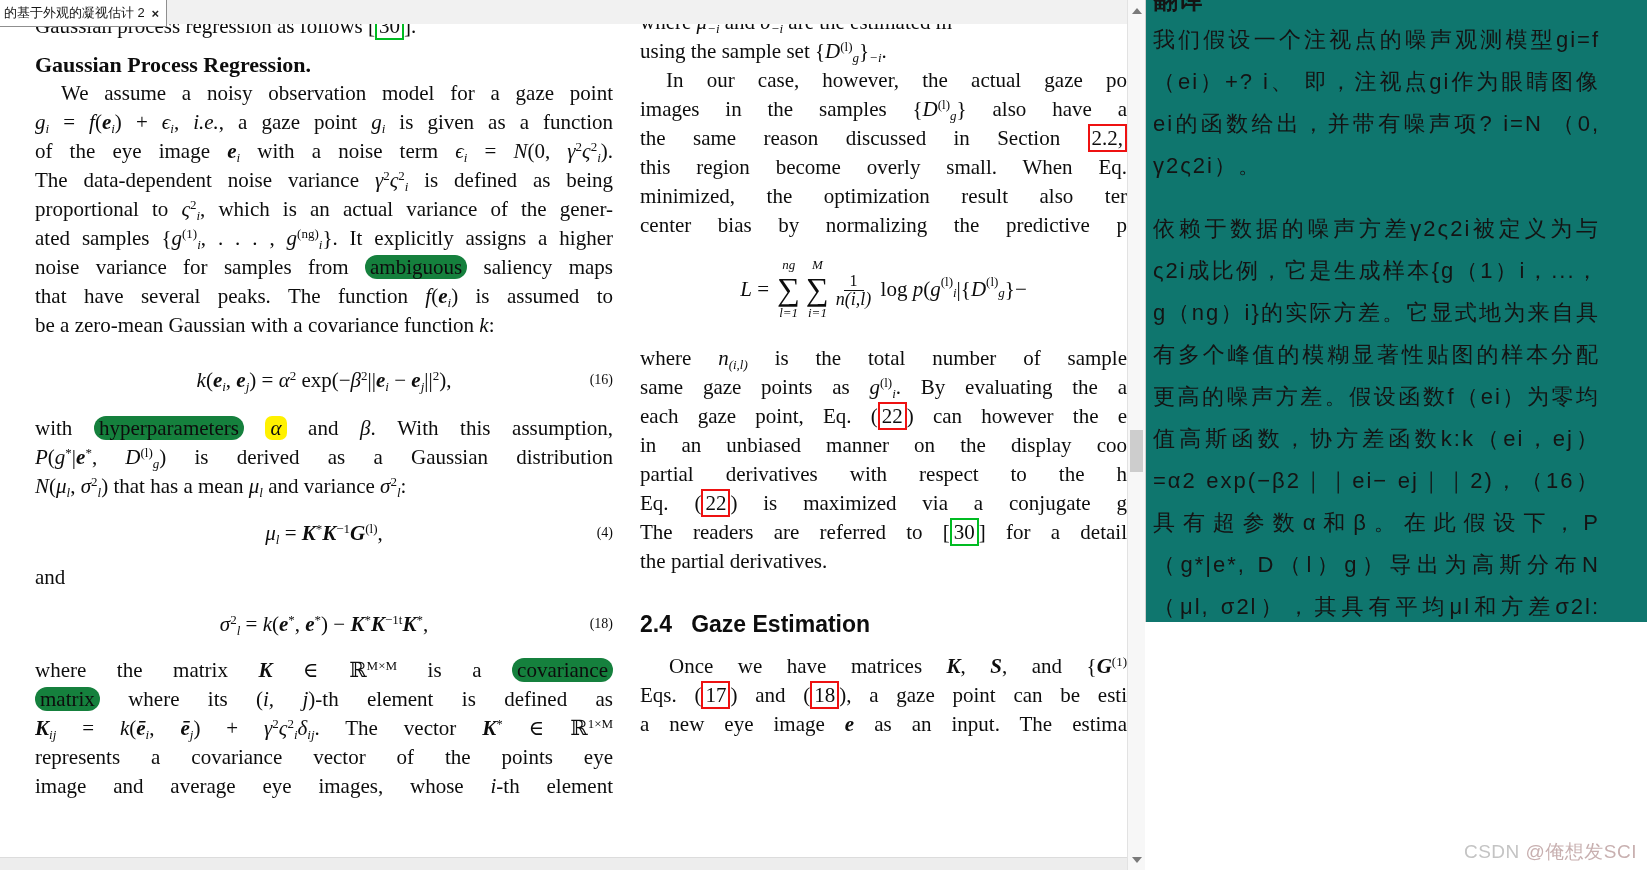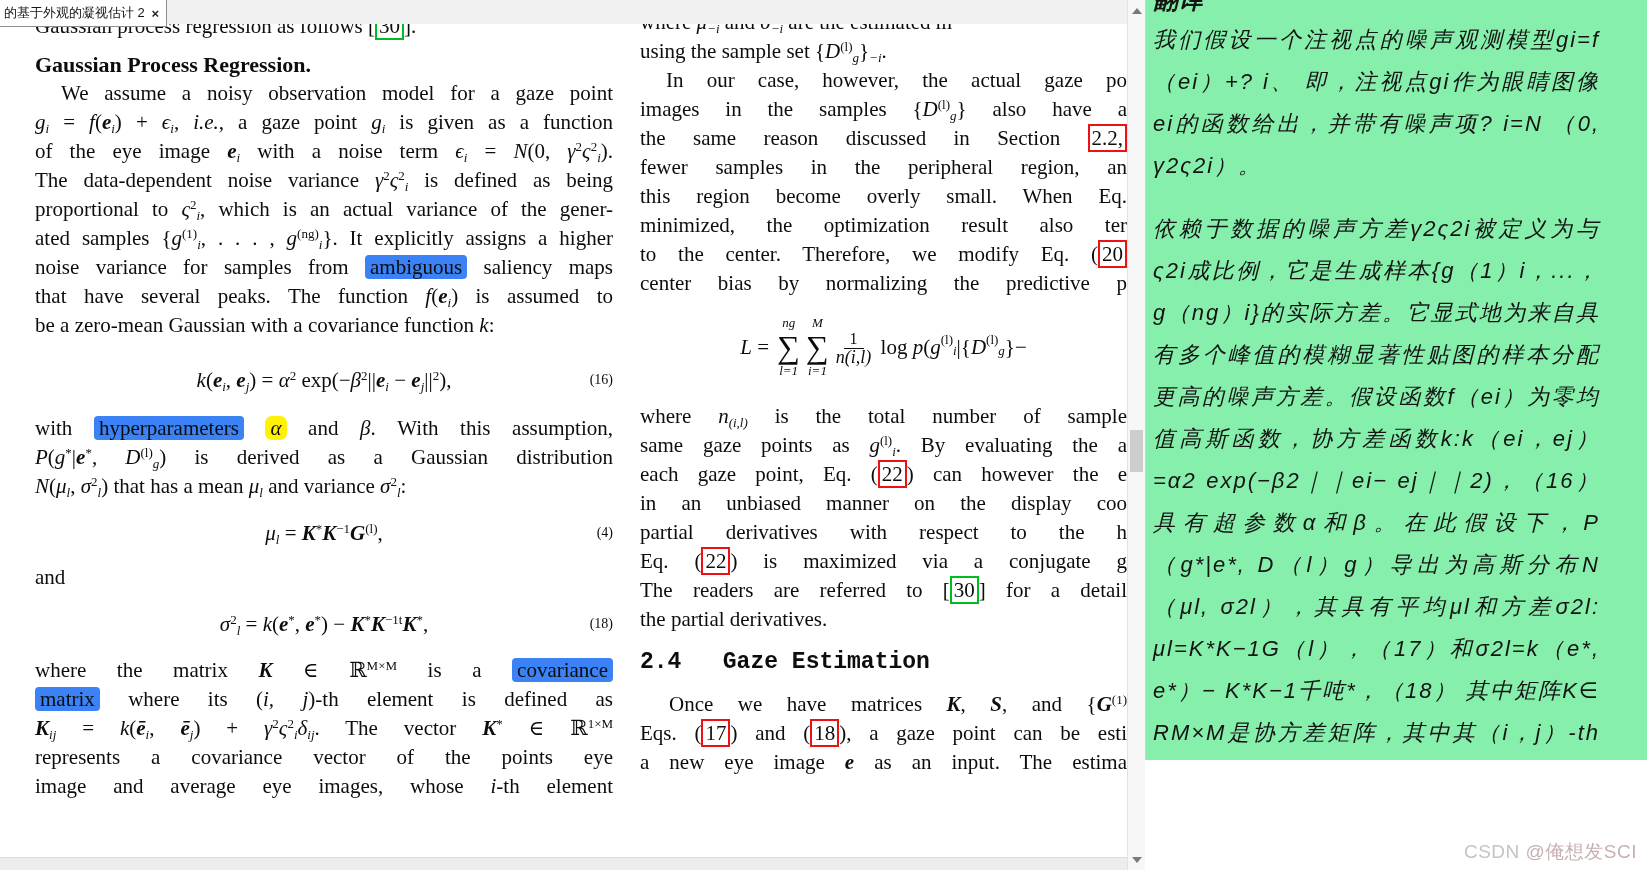--- a/index.html
+++ b/index.html
@@ -24,21 +24,21 @@
   .pline.eq.tall{height:78px;align-items:center;}
   .pline.headline{font-weight:bold;font-size:22px;}
   .pline.sansline{font-family:"Liberation Sans",sans-serif;font-weight:bold;font-size:23px;height:32px;line-height:32px;}
   .eqnum{position:absolute;right:0;top:0;height:100%;display:flex;align-items:center;font-size:14px;}
   .sg-p{}
   .sg-i{font-style:italic;}
   .sg-b{font-weight:bold;}
   .sg-bi{font-weight:bold;font-style:italic;}
   .sg-sup{font-size:13px;position:relative;top:-7px;}
   .sg-subi{font-size:13px;position:relative;top:4px;font-style:italic;}
-  .sg-hl{background:#3b82f6;border-radius:4px;padding:0 5px;}
+  .sg-hl{background:#15803d;border-radius:12px;padding:0 5px;}
   .sg-hli{background:#fff100;border-radius:7px;padding:0 5px;font-style:italic;}
   .sg-rb{border:2px solid #ee1111;padding:0 2px;}
   .sg-gb{border:2px solid #00bb22;padding:0 2px;}
   .stack{display:inline-flex;flex-direction:column;align-items:center;margin:0 3px;align-self:center;}
   .st-top,.st-bot{font-size:13px;font-style:italic;line-height:14px;}
   .st-mid{font-size:32px;line-height:34px;font-style:normal;}
   .frac{display:inline-flex;flex-direction:column;align-items:center;margin:0 4px;align-self:center;}
   .fr-top{font-size:16px;line-height:18px;padding:0 6px;border-bottom:1.5px solid #111;}
   .fr-bot{font-size:18px;line-height:16px;font-style:italic;}
   
@@ -47,23 +47,23 @@
   .sb-btn{position:absolute;left:0;width:17px;height:17px;display:flex;align-items:center;justify-content:center;}
   .sb-up{top:2px;}
   .sb-down{bottom:2px;}
   .arr{width:0;height:0;border-left:5px solid transparent;border-right:5px solid transparent;}
   .arr.up{border-bottom:6px solid #7a7a7a;}
   .arr.down{border-top:6px solid #7a7a7a;}
   .sb-thumb{position:absolute;left:2px;width:13px;top:430px;height:42px;background:#cdcdcd;}
   .bottom-strip{position:absolute;left:0;top:857px;width:1127px;height:13px;background:#ededed;
                 border-top:1px solid #dcdcdc;z-index:5;}
   
-  .trans-panel{position:absolute;left:1145px;top:0;width:502px;height:760px;background:#86efac;
+  .trans-panel{position:absolute;left:1145px;top:0;width:502px;height:622px;background:#0f766e;
                border-left:1px solid #cfcfcf;z-index:9;overflow:hidden;
-               font-family:"Liberation Sans","DejaVu Sans",sans-serif;color:#141414;font-style:italic;}
+               font-family:"Liberation Sans","DejaVu Sans",sans-serif;color:#141414;}
   .zh-head{margin:-16px 0 0 7px;font-size:25px;font-weight:bold;line-height:30px;}
   .zh-p{margin:0 0 0 7px;width:447px;font-size:22px;line-height:42px;letter-spacing:2px;
         text-align:justify;}
   .zh-p.first{margin-top:5px;}
   .zh-p.second{margin-top:21px;}
   .watermark{position:absolute;right:10px;bottom:5px;font-size:19px;letter-spacing:0.5px;z-index:10;
              font-family:"Liberation Sans","DejaVu Sans",sans-serif;}
   .wm-a{color:#c4c4c4;}
   .wm-b{color:#c8b0b0;}
 </style>
@@ -97,35 +97,33 @@
         <div class="pline just"><span class="sg-bi">K</span><span class="sg-subi">ij</span><span class="sg-p"> = </span><span class="sg-i">k</span><span class="sg-p">(</span><span class="sg-bi">ē</span><span class="sg-subi">i</span><span class="sg-p">, </span><span class="sg-bi">ē</span><span class="sg-subi">j</span><span class="sg-p">) + </span><span class="sg-i">γ</span><span class="sg-sup">2</span><span class="sg-i">ς</span><span class="sg-sup">2</span><span class="sg-subi">i</span><span class="sg-i">δ</span><span class="sg-subi">ij</span><span class="sg-p">. The vector </span><span class="sg-bi">K</span><span class="sg-sup">*</span><span class="sg-p"> ∈ </span><span class="sg-p">ℝ</span><span class="sg-sup">1×M</span></div>
         <div class="pline just"><span class="sg-p">represents a covariance vector of the points eye</span></div>
         <div class="pline just"><span class="sg-p">image and average eye images, whose </span><span class="sg-i">i</span><span class="sg-p">-th element</span></div>
       </div>
     <div class="col" id="col-mid">
         <div class="pline"><span class="sg-p">where </span><span class="sg-i">μ</span><span class="sg-subi">−i</span><span class="sg-p"> and </span><span class="sg-i">σ</span><span class="sg-subi">−i</span><span class="sg-p"> are the estimated m</span></div>
         <div class="pline"><span class="sg-p">using the sample set {</span><span class="sg-i">D</span><span class="sg-sup">(l)</span><span class="sg-subi">g</span><span class="sg-p">}</span><span class="sg-subi">−i</span><span class="sg-p">.</span></div>
         <div class="pline just" style="text-indent: 26px;"><span class="sg-p">In our case, however, the actual gaze po</span></div>
         <div class="pline just"><span class="sg-p">images in the samples {</span><span class="sg-i">D</span><span class="sg-sup">(l)</span><span class="sg-subi">g</span><span class="sg-p">} also have a</span></div>
         <div class="pline just"><span class="sg-p">the same reason discussed in Section </span><span class="sg-rb">2.2,</span></div>
-        <div class="pline just"><span class="sg-p">fewer samples in the peripheral region, an</span></div>
         <div class="pline just"><span class="sg-p">this region become overly small. When Eq.</span></div>
         <div class="pline just"><span class="sg-p">minimized, the optimization result also ter</span></div>
-        <div class="pline just"><span class="sg-p">to the center. Therefore, we modify Eq. (</span><span class="sg-rb">20</span></div>
         <div class="pline just"><span class="sg-p">center bias by normalizing the predictive p</span></div>
         <div class="pline eq tall" style="margin-top: 10px;"><span class="sg-i">L</span><span class="sg-p"> = </span><span class="stack"><span class="st-top">ng</span><span class="st-mid">∑</span><span class="st-bot">l=1</span></span><span class="stack"><span class="st-top">M</span><span class="st-mid">∑</span><span class="st-bot">i=1</span></span><span class="frac"><span class="fr-top">1</span><span class="fr-bot">n(i,l)</span></span><span class="sg-p"> log </span><span class="sg-i">p</span><span class="sg-p">(</span><span class="sg-i">g</span><span class="sg-sup">(l)</span><span class="sg-subi">i</span><span class="sg-p">|{</span><span class="sg-i">D</span><span class="sg-sup">(l)</span><span class="sg-subi">g</span><span class="sg-p">}−</span></div>
         <div class="pline just" style="margin-top: 16px;"><span class="sg-p">where </span><span class="sg-i">n</span><span class="sg-subi">(i,l)</span><span class="sg-p"> is the total number of sample</span></div>
         <div class="pline just"><span class="sg-p">same gaze points as </span><span class="sg-i">g</span><span class="sg-sup">(l)</span><span class="sg-subi">i</span><span class="sg-p">. By evaluating the a</span></div>
         <div class="pline just"><span class="sg-p">each gaze point, Eq. (</span><span class="sg-rb">22</span><span class="sg-p">) can however the e</span></div>
         <div class="pline just"><span class="sg-p">in an unbiased manner on the display coo</span></div>
         <div class="pline just"><span class="sg-p">partial derivatives with respect to the h</span></div>
         <div class="pline just"><span class="sg-p">Eq. (</span><span class="sg-rb">22</span><span class="sg-p">) is maximized via a conjugate g</span></div>
         <div class="pline just"><span class="sg-p">The readers are referred to [</span><span class="sg-gb">30</span><span class="sg-p">] for a detail</span></div>
         <div class="pline"><span class="sg-p">the partial derivatives.</span></div>
-        <div class="pline sansline" style="margin-top: 12px; font-family: Liberation Mono, monospace;"><span class="sg-p">2.4   Gaze Estimation</span></div>
+        <div class="pline sansline" style="margin-top: 32px;"><span class="sg-p">2.4   Gaze Estimation</span></div>
         <div class="pline just" style="margin-top: 12px; margin-left: 29px;"><span class="sg-p">Once we have matrices </span><span class="sg-bi">K</span><span class="sg-p">, </span><span class="sg-bi">S</span><span class="sg-p">, and {</span><span class="sg-bi">G</span><span class="sg-sup">(1)</span></div>
         <div class="pline just"><span class="sg-p">Eqs. (</span><span class="sg-rb">17</span><span class="sg-p">) and (</span><span class="sg-rb">18</span><span class="sg-p">), a gaze point can be esti</span></div>
         <div class="pline just"><span class="sg-p">a new eye image </span><span class="sg-bi">e</span><span class="sg-p"> as an input. The estima</span></div>
       </div>
   </div>
 
   <div class="top-strip"></div>
 
   <div class="doc-tab">
     <span class="t-title">的基于外观的凝视估计 2013</span>

